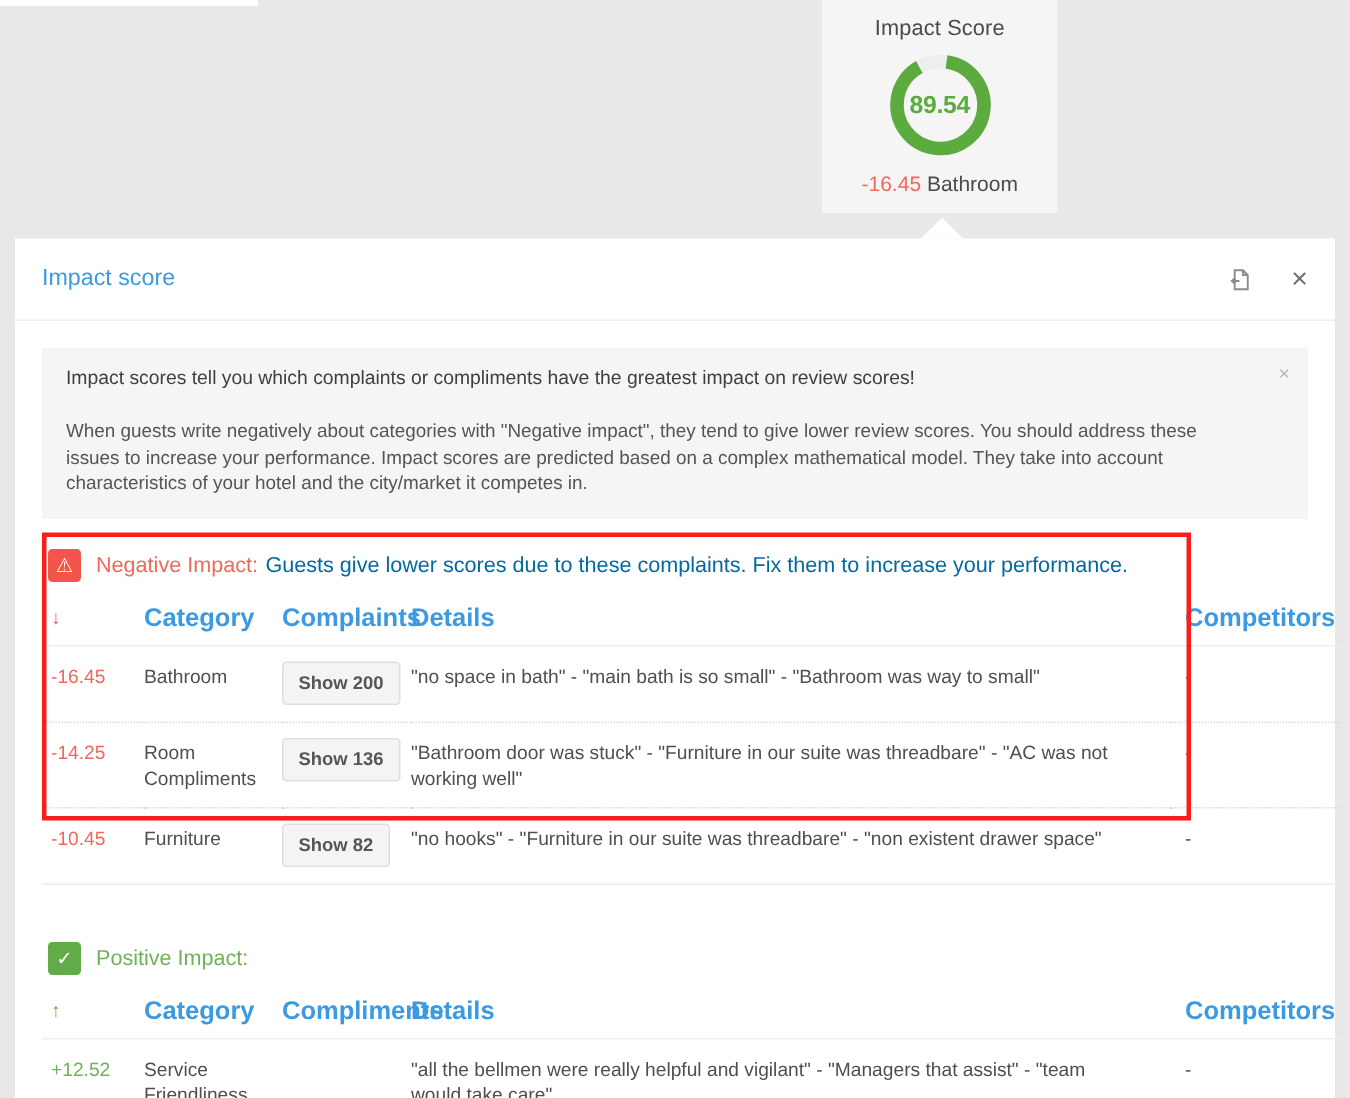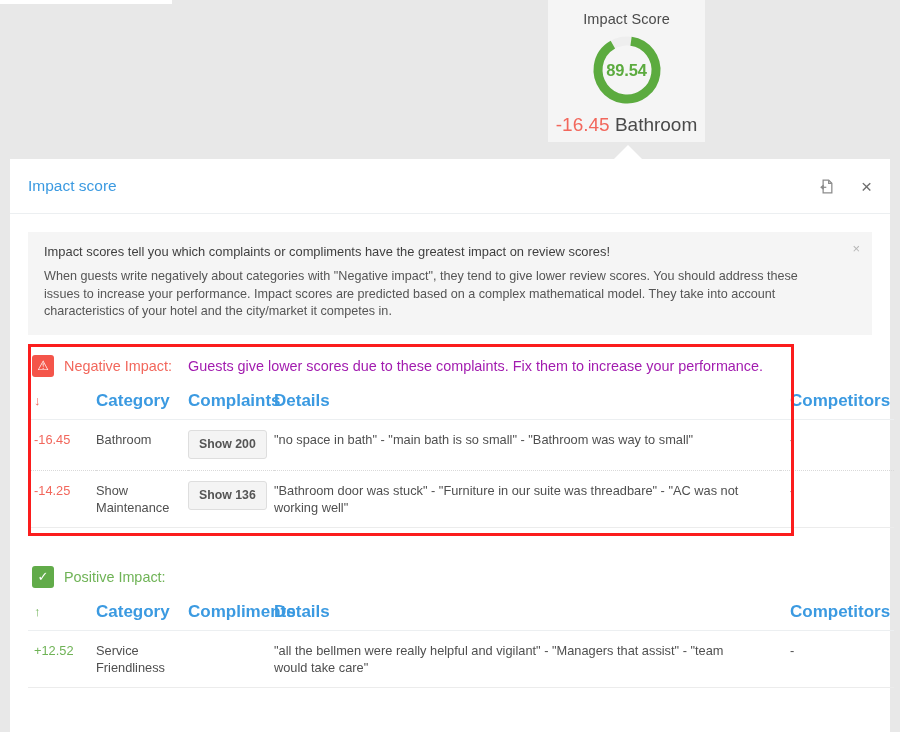--- a/index.html
+++ b/index.html
@@ -53,21 +53,21 @@
     align-items: center;
     justify-content: center;
     font-size: 16.5px;
     font-weight: bold;
     color: #5cab3f;
     letter-spacing: -.2px;
     text-align: center;
   }
   .score-card-sub {
     margin-top: 8px;
-    font-size: 19px;
+    font-size: 14px;
     color: #4a4a4a;
   }
   .score-card-sub .neg {
     color: #f2675c;
   }
   .pointer {
     position: absolute;
     left: 614px; top: 145px;
     width: 0; height: 0;
     border-left: 14px solid transparent;
@@ -110,21 +110,21 @@
   .info-box {
     margin: 18px 18px 0 18px;
     background: #f5f5f5;
     padding: 12px 16px 14px 16px;
     position: relative;
     box-sizing: border-box;
   }
   .info-title {
     font-size: 12.9px;
     color: #3f3f3f;
-    margin-bottom: 9px;
+    margin-bottom: 20px;
   }
   .info-body {
     font-size: 12.6px;
     color: #555555;
     line-height: 17.5px;
     max-width: 790px;
   }
   .info-close {
     position: absolute;
     right: 12px; top: 10px;
@@ -162,21 +162,21 @@
     color: #fff;
     font-size: 13px;
     margin-right: 10px;
     flex: 0 0 auto;
   }
   .badge.neg { background: #f4554a; }
   .badge.pos { background: #61ab49; }
   .section-label { font-size: 14.4px; }
   .section-label.neg { color: #f2675c; text-align: center; }
   .section-label.pos { color: #6fb356; }
-  .section-desc { font-size: 14.4px; color: #a21caf; margin-left: 16px; }
+  .section-desc { font-size: 14.4px; color: #0369a1; margin-left: 5px; }
 
   
   table.impact {
     width: 100%;
     border-collapse: collapse;
     margin-top: 10px;
     table-layout: fixed;
   }
   table.impact th {
     font-size: 17px;
@@ -290,25 +290,34 @@
           <td class="col-score score neg">-16.45</td>
           <td class="col-cat">Bathroom</td>
           <td class="col-count">
             <span class="show-btn">Show 200</span>
           </td>
           <td class="col-det">"no space in bath" - "main bath is so small" - "Bathroom was way to small"</td>
           <td class="col-comp">-</td>
         </tr>
         <tr>
           <td class="col-score score neg">-14.25</td>
-          <td class="col-cat">Show Maintenance</td>
+          <td class="col-cat">Room Compliments</td>
           <td class="col-count">
             <span class="show-btn">Show 136</span>
           </td>
           <td class="col-det">"Bathroom door was stuck" - "Furniture in our suite was threadbare" - "AC was not working well"</td>
+          <td class="col-comp">-</td>
+        </tr>
+        <tr>
+          <td class="col-score score neg">-10.45</td>
+          <td class="col-cat">Furniture</td>
+          <td class="col-count">
+            <span class="show-btn">Show 82</span>
+          </td>
+          <td class="col-det">"no hooks" - "Furniture in our suite was threadbare" - "non existent drawer space"</td>
           <td class="col-comp">-</td>
         </tr>
       </tbody>
     </table>
   </div>
 
   <div class="spacer-pos"></div>
 
   <div class="section">
     <div class="section-head">

